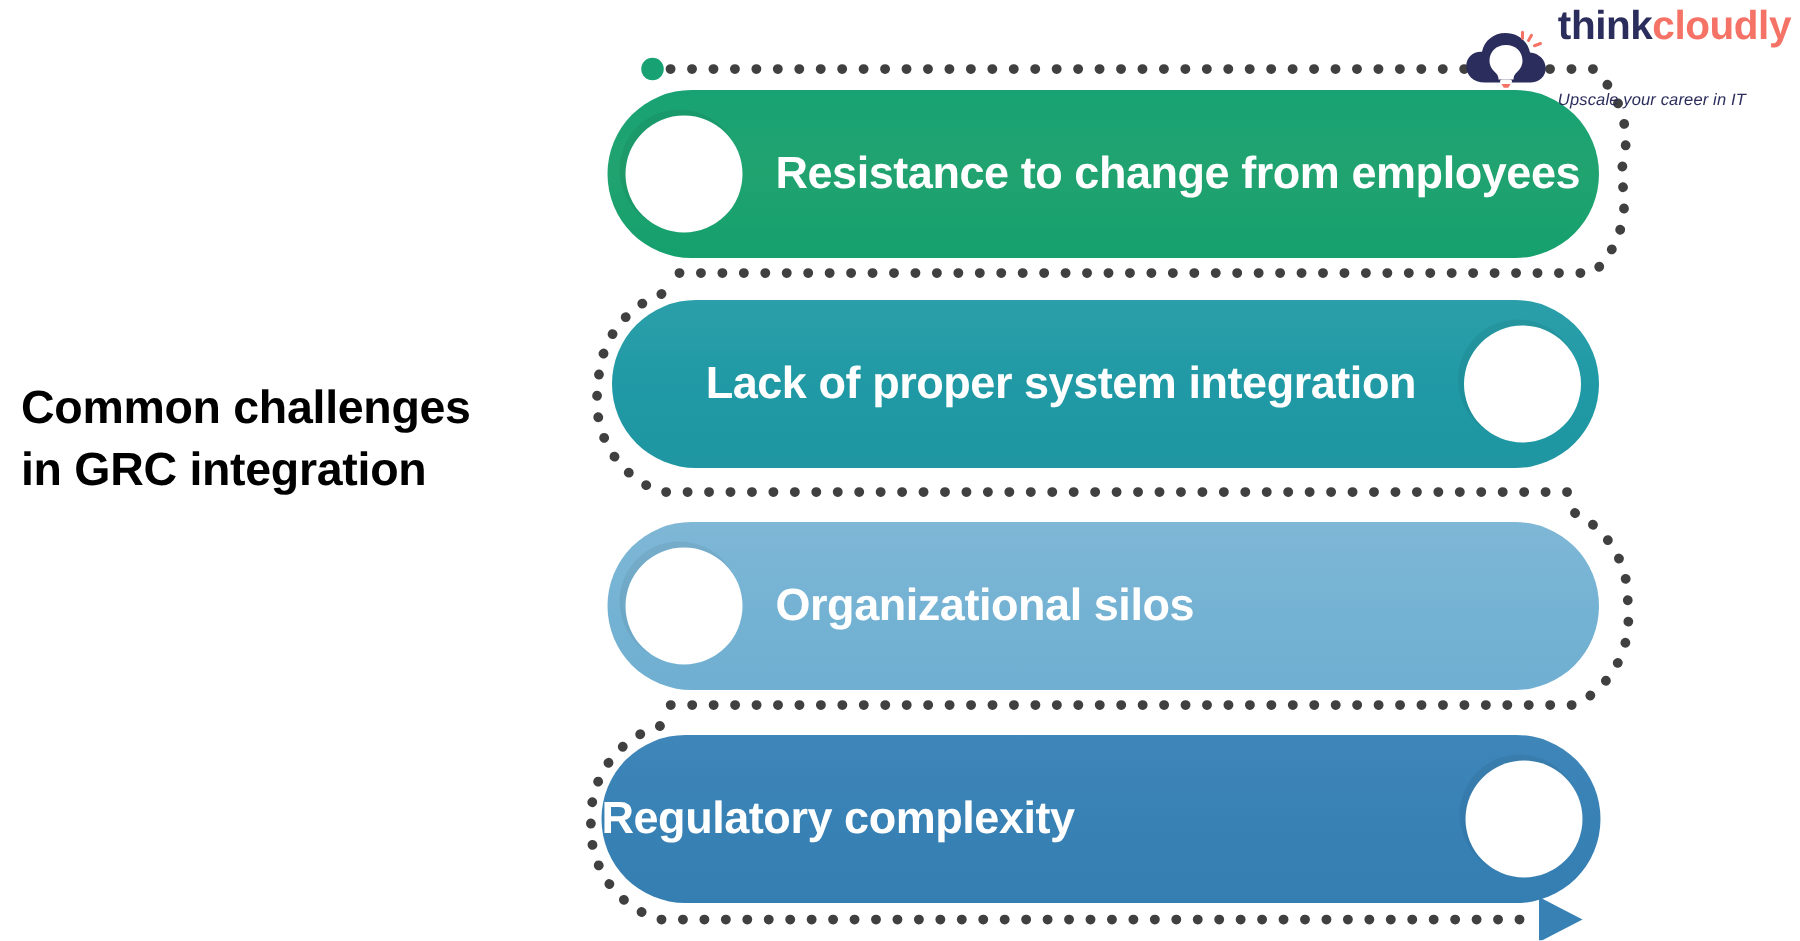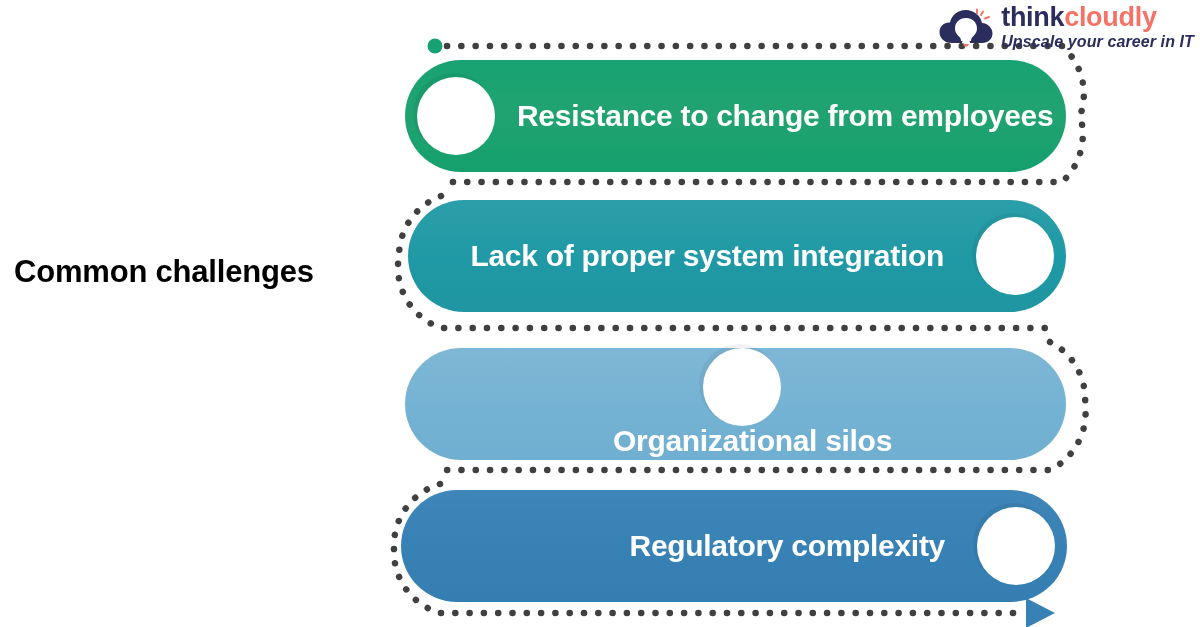--- a/index.html
+++ b/index.html
@@ -23,37 +23,36 @@
   
   #logo {
     position: absolute;
     top: 4px;
     right: 6px;
     display: flex;
     align-items: center;
     gap: 8px;
   }
   #logo-mark { width: 54px; height: 40px; flex: none; }
-  #logo-text { display: flex; flex-direction: column; line-height: 1; }
+  #logo-text { display: flex; flex-direction: column; line-height: 1; gap: 28px; }
   #logo-word {
     font-size: 27px;
     font-weight: bold;
     letter-spacing: -0.3px;
     white-space: nowrap;
   }
   #logo-word .t1 { color: #2b2d5c; }
   #logo-word .t2 { color: #f57366; }
   #logo-tag {
-    font-size: 16px;
+    font-size: 11px;
     font-style: italic;
     color: #2b2d5c;
     letter-spacing: 0.1px;
     margin-top: 3px;
     white-space: nowrap;
-    font-weight: bold;
   }
 
   
   #heading {
     position: absolute;
     left: 14px;
     top: 252px;
     width: 372px;
     text-align: left;
     font-size: 31px;
@@ -109,22 +108,22 @@
     white-space: nowrap;
     letter-spacing: -0.3px;
     line-height: 1;
   }
   .bar.left-knob .bar-label  { margin-left: 22px; }
   .bar.right-knob .bar-label { margin-right: 32px; }
 
   
   #bar-1 { left: 405px; width: 661px; top: 60px;  background: linear-gradient(180deg,#18a273 0%,#21a370 48%,#14a06d 100%); }
   #bar-2 { left: 408px; width: 658px; top: 200px; background: linear-gradient(180deg,#2b9fa9 0%,#1f99a5 55%,#1f96a2 100%); }
-  #bar-3 { left: 405px; width: 661px; top: 348px; background: linear-gradient(180deg,#7fb7d6 0%,#74b2d3 55%,#70afd1 100%); flex-direction: column; }
-  #bar-4 { left: 401px; width: 666px; top: 490px; background: linear-gradient(180deg,#3f86b9 0%,#3781b5 55%,#357eb2 100%); }
+  #bar-3 { left: 405px; width: 661px; top: 348px; background: linear-gradient(180deg,#7fb7d6 0%,#74b2d3 55%,#70afd1 100%); }
+  #bar-4 { left: 401px; width: 666px; top: 490px; background: linear-gradient(180deg,#3f86b9 0%,#3781b5 55%,#357eb2 100%); justify-content: space-between; }
 </style>
 </head>
 <body>
 
 <div id="canvas">
 
   <svg id="path-layer" viewBox="0 0 1200 627" xmlns="http://www.w3.org/2000/svg">
 
     <path d="M 447 46 L 1062 46 A 64 64 0 0 1 1080 116 A 64 64 0 0 1 1062 182 L 441 182" fill="none" stroke="#404040" stroke-width="6.5" stroke-linecap="round" stroke-dasharray="0.1 14.2"></path>
 
@@ -134,20 +133,21 @@
 
     <path d="M 440 484 A 64 64 0 0 0 394 548 A 64 64 0 0 0 440 613 L 1022 613" fill="none" stroke="#404040" stroke-width="6.5" stroke-linecap="round" stroke-dasharray="0.1 14.2"></path>
 
     <circle cx="435" cy="46" r="7.5" fill="#18a273"></circle>
 
     <polygon points="1026,598 1055,613 1026,628" fill="#3781b5"></polygon>
   </svg>
 
   <div id="heading">
     <span>Common challenges</span><br>
+    <span>in GRC integration</span>
   </div>
 
   <div class="bar left-knob" id="bar-1">
     <span class="knob"></span>
     <span class="bar-label">Resistance to change from employees</span>
   </div>
 
   <div class="bar right-knob" id="bar-2">
     <span class="bar-label">Lack of proper system integration</span>
     <span class="knob"></span>

